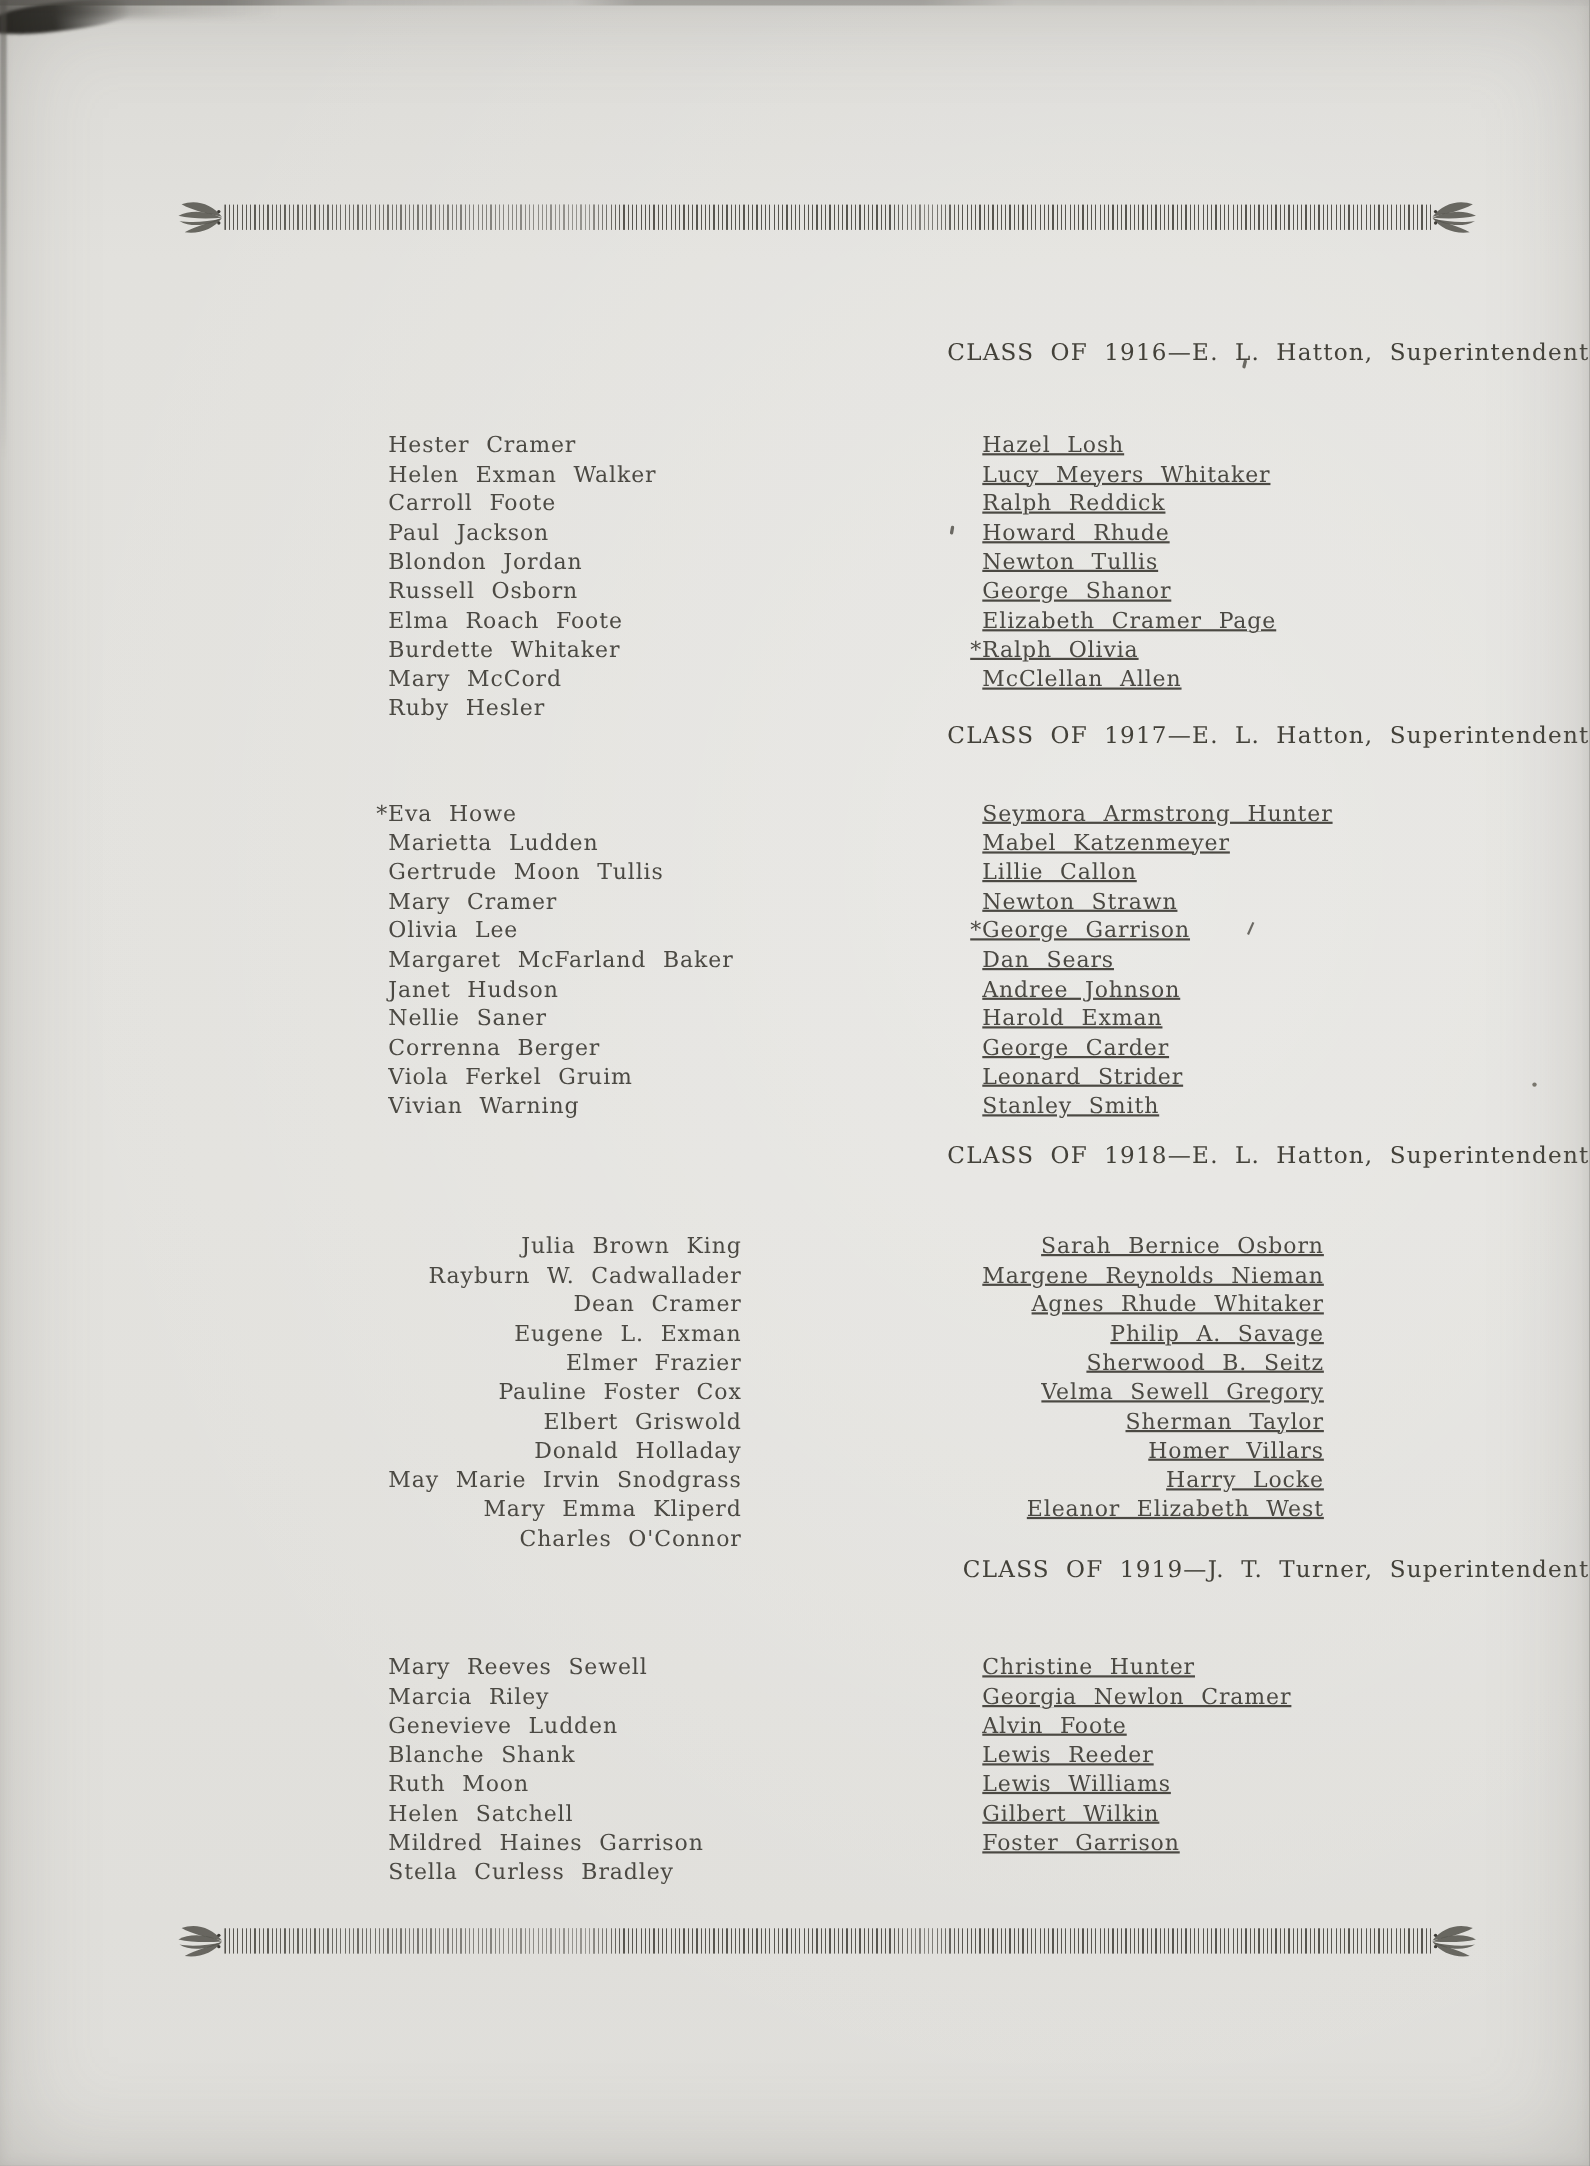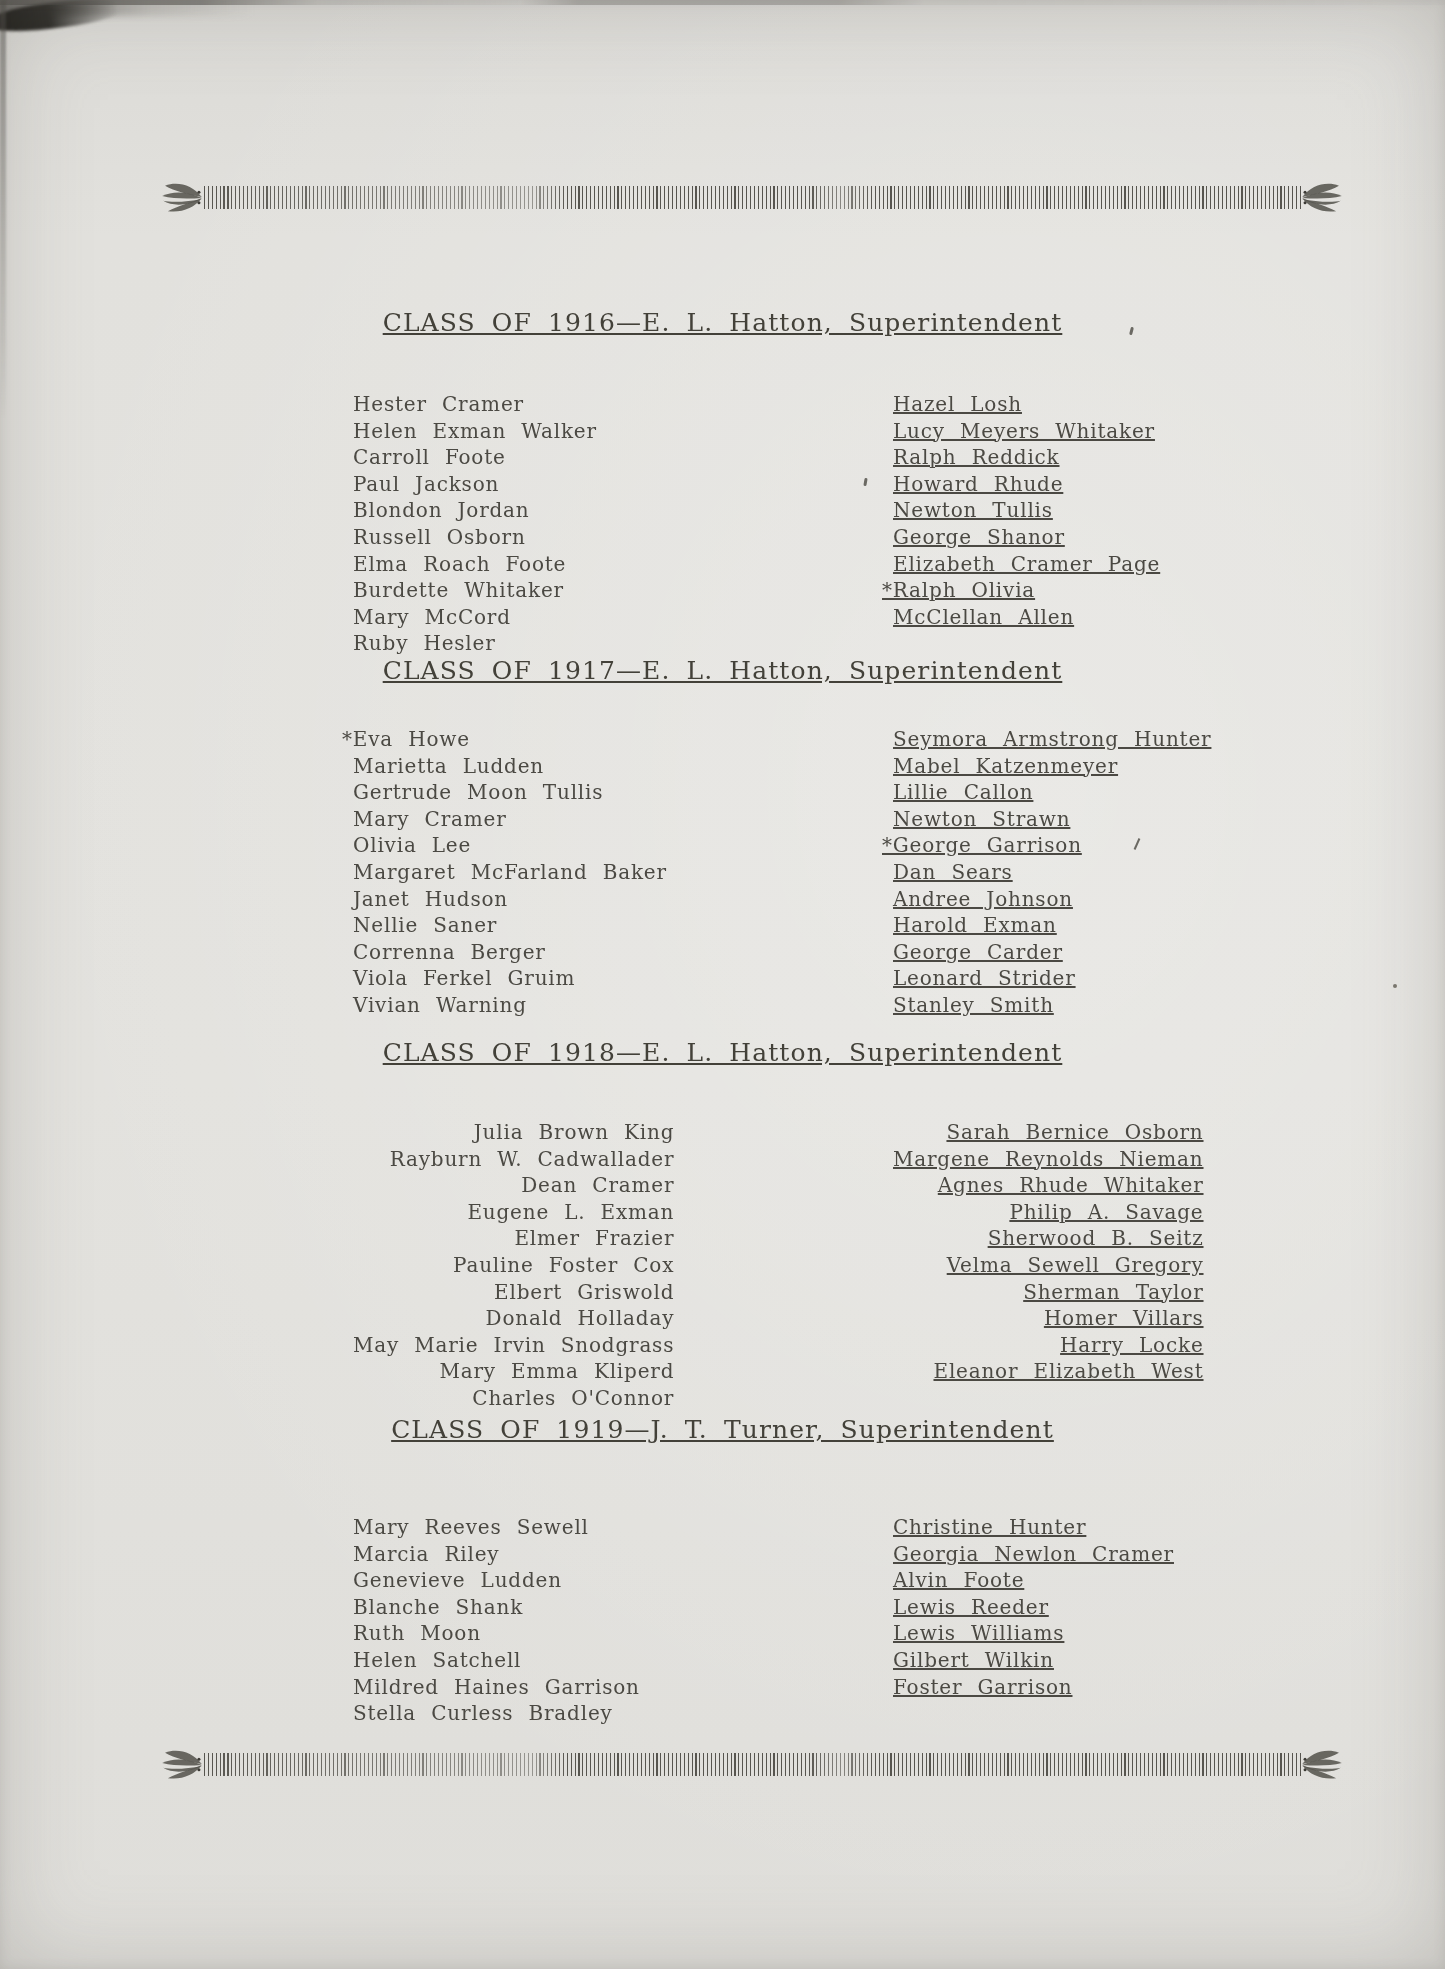--- a/index.html
+++ b/index.html
@@ -32,27 +32,26 @@
   .orn{position:absolute;top:0;width:44px;height:32px;}
   .orn svg{display:block;width:100%;height:100%;}
   .orn-left{left:160px;}
   .orn-right{left:1300px;transform:scaleX(-1);}
 
   
   #sections{position:absolute;inset:0;}
   .section{position:absolute;left:0;width:100%;height:0;}
   .sec-0{top:308px;} .sec-1{top:656px;} .sec-2{top:1038px;} .sec-3{top:1415px;}
   .heading{
-    position:absolute;top:0;left:0;width:100%;text-align:center;
-    font-size:25px;letter-spacing:1.1px;word-spacing:7px;color:#434139;
+    position:absolute;top:0;left:0;width:100%;text-align:right;
+    font-size:21px;letter-spacing:1.1px;word-spacing:7px;color:#434139;
     white-space:nowrap;
-    text-decoration:underline;
   }
   .col{position:absolute;margin-top:29px;}
-  .sec-0 .col{top:54px;} .sec-1 .col{top:41px;} .sec-2 .col{top:52px;text-align:right;} .sec-3 .col{top:70px;}
+  .sec-0 .col{top:54px;} .sec-1 .col{top:41px;} .sec-2 .col{top:52px;text-align:right;} .sec-3 .col{top:58px;}
   .col.left{left:353px;}
   .col.right{left:893px;text-decoration:underline;}
   .name{
     height:26.6px;line-height:26.6px;font-size:20px;
     letter-spacing:.8px;word-spacing:8px;white-space:nowrap;
   }
   .name.hang{margin-left:-11px;}
 
   
   .artifact{position:absolute;pointer-events:none;}

